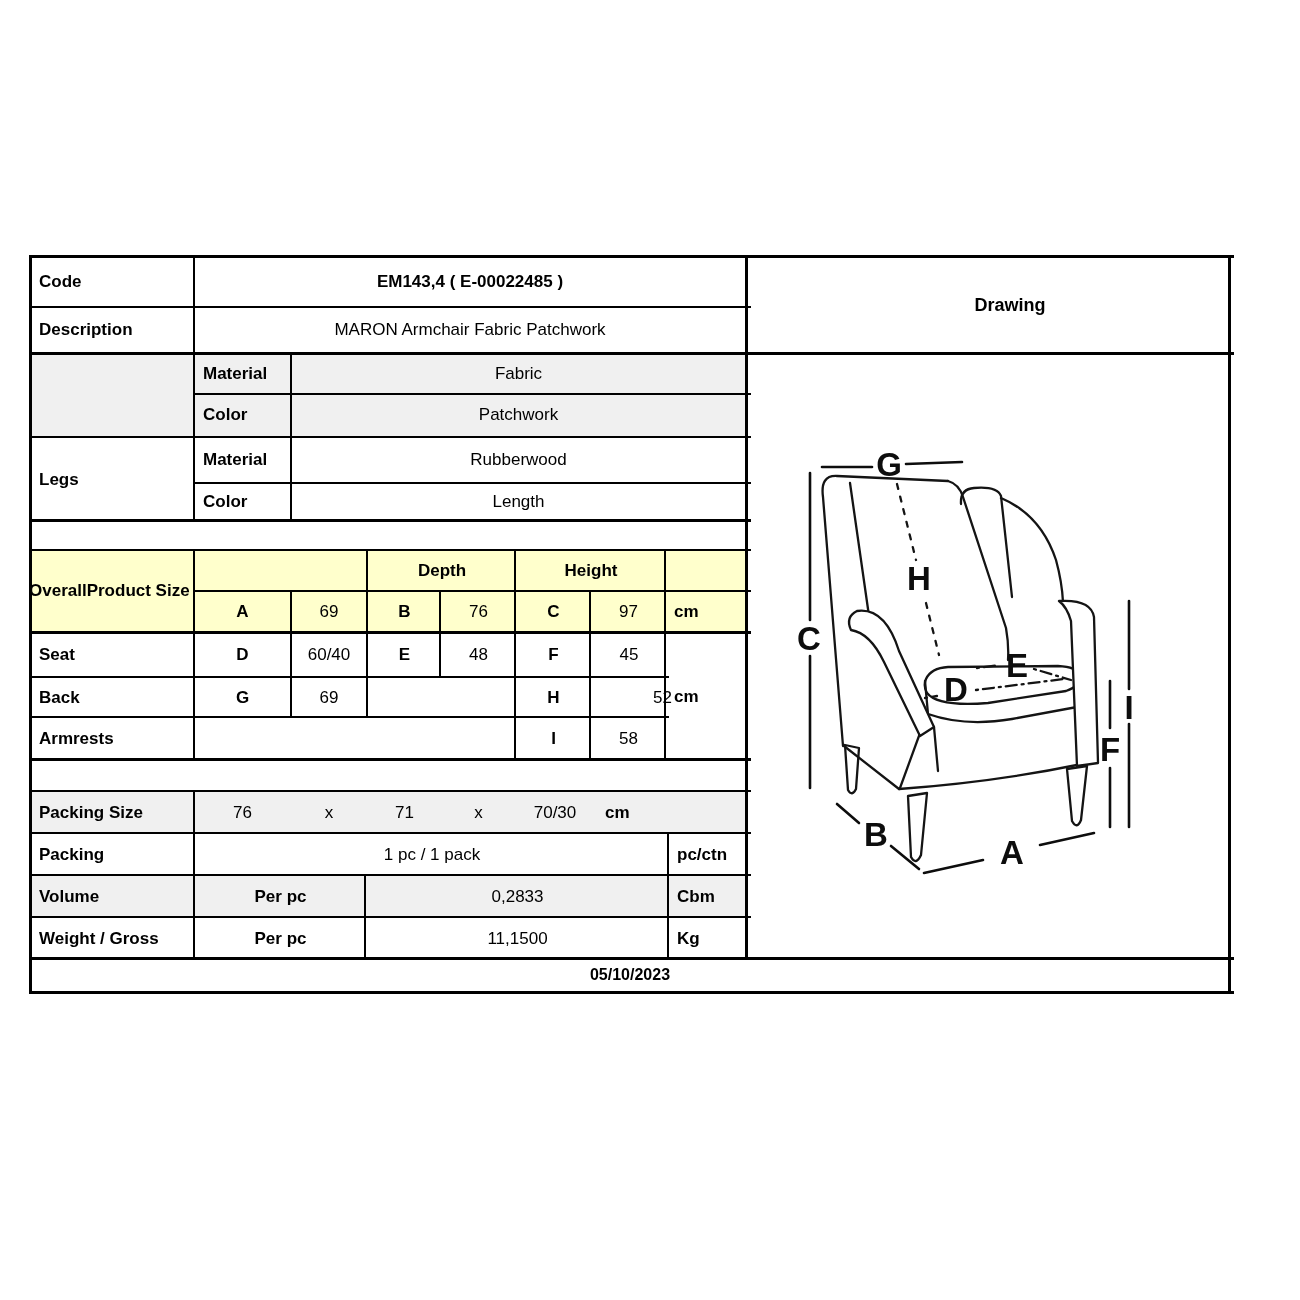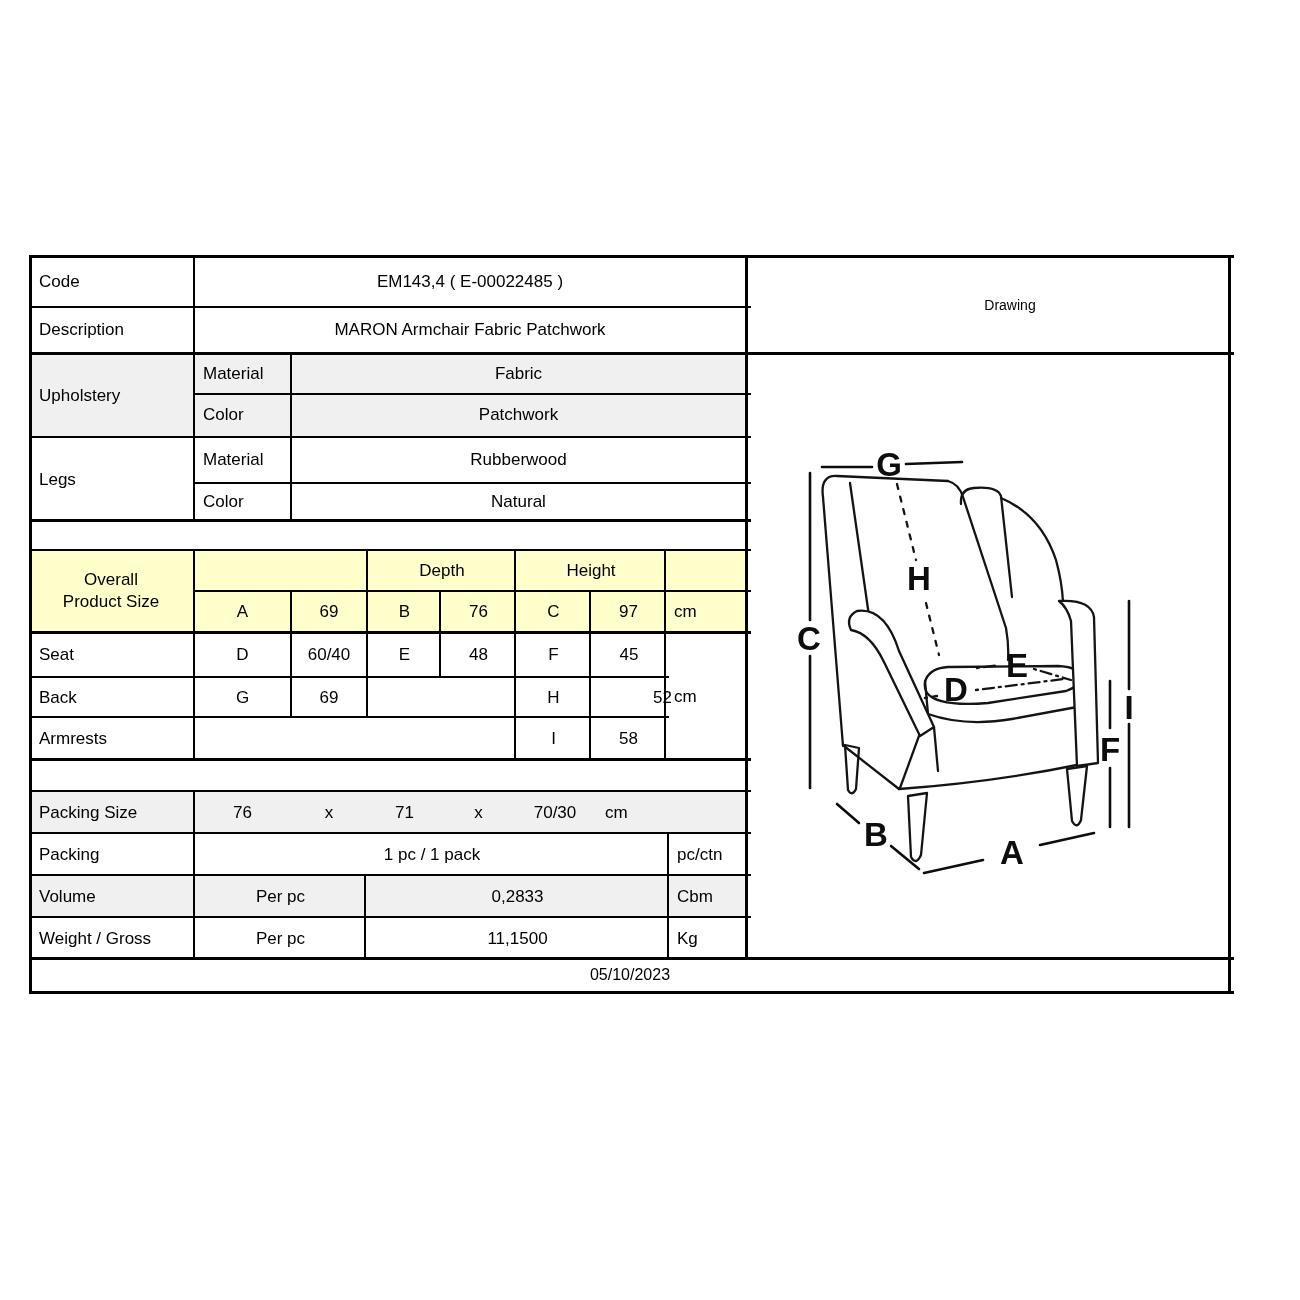--- a/index.html
+++ b/index.html
@@ -2,56 +2,55 @@
 <html style="--yellow: #FFFFCC; --gray: #F0F0F0; --border: #000000;"><head>
 <meta charset="utf-8">
 <style>
   :root{ --yellow:#FFFFCC; --gray:#F0F0F0; --border:#000000; }
   html,body{margin:0;padding:0;}
   body{width:1300px;height:1300px;background:#ffffff;font-family:"Liberation Sans",sans-serif;color:#000;}
   #sheet{position:relative;width:1300px;height:1300px;overflow:hidden;}
   .cell{position:absolute;display:flex;align-items:center;font-size:17px;line-height:1.15;white-space:nowrap;}
   .c{justify-content:center;text-align:center;}
   .l{justify-content:flex-start;padding-left:8px;box-sizing:border-box;}
-  .b{font-weight:normal;}
+  .b{font-weight:bold;}
   .bg{position:absolute;}
   .bg-yellow{background:var(--yellow);}
   .bg-gray{background:var(--gray);}
   .gl{position:absolute;background:var(--border);}
-  .two-line{flex-direction:column;justify-content:center;line-height:1.25;}
+  .two-line{flex-direction:row;justify-content:flex-start;line-height:1.25;}
   #title{position:absolute;left:0;top:223;width:1260px;top:223px;height:30px;display:flex;align-items:center;justify-content:center;font-size:18px;font-weight:bold;letter-spacing:.5px;}
   svg text{font-family:"Liberation Sans",sans-serif;font-weight:bold;fill:#0d0d0d;}
 </style>
 </head>
 <body>
 
 <div id="sheet">
 
 
   <div class="bg bg-gray" style="left:29px;top:353px;width:719px;height:85px;"></div>
   <div class="bg bg-yellow" style="left:29px;top:549px;width:719px;height:84px;"></div>
   <div class="bg bg-gray" style="left:29px;top:792px;width:719px;height:42px;"></div>
   <div class="bg bg-gray" style="left:29px;top:876px;width:719px;height:42px;"></div>
 
   <div class="cell l b" style="left:31px;top:258px;width:160px;height:48px;">Code</div>
   <div class="cell c b" style="left:195px;top:258px;width:550px;height:48px;">EM143,4 ( E-00022485 )</div>
   <div class="cell l b" style="left:31px;top:306px;width:160px;height:47px;">Description</div>
   <div class="cell c" style="left:195px;top:306px;width:550px;height:47px;">MARON Armchair Fabric Patchwork</div>
 
-  <div class="cell l b" style="left:31px;top:355px;width:160px;height:82px;">Upholstery</div>
   <div class="cell l b" style="left:195px;top:355px;width:95px;height:38px;">Material</div>
   <div class="cell c" style="left:292px;top:355px;width:453px;height:38px;">Fabric</div>
   <div class="cell l b" style="left:195px;top:393px;width:95px;height:44px;">Color</div>
   <div class="cell l b" style="left:31px;top:438px;width:160px;height:83px;">Legs</div>
 
   <div class="cell c" style="left:292px;top:393px;width:453px;height:44px;">Patchwork</div>
   <div class="cell l b" style="left:195px;top:438px;width:95px;height:44px;">Material</div>
   <div class="cell c" style="left:292px;top:438px;width:453px;height:44px;">Rubberwood</div>
   <div class="cell l b" style="left:195px;top:482px;width:95px;height:39px;">Color</div>
-  <div class="cell c" style="left:292px;top:482px;width:453px;height:39px;">Natural</div>
+  <div class="cell c" style="left:292px;top:482px;width:453px;height:39px;">Length</div>
 
   <div class="cell c b two-line" style="left:29px;top:549px;width:164px;height:83px;">
     <span>Overall</span>
     <span>Product Size</span>
   </div>
   <div class="cell c b" style="left:368px;top:549px;width:148px;height:43px;">Depth</div>
   <div class="cell c b" style="left:516px;top:549px;width:150px;height:43px;">Height</div>
 
   <div class="cell c b" style="left:195px;top:592px;width:95px;height:40px;">A</div>
   <div class="cell c" style="left:290px;top:592px;width:78px;height:40px;">69</div>
@@ -97,21 +96,21 @@
   <div class="cell c" style="left:366px;top:876px;width:303px;height:42px;">0,2833</div>
   <div class="cell l b" style="left:669px;top:876px;width:77px;height:42px;">Cbm</div>
 
   <div class="cell l b" style="left:31px;top:918px;width:164px;height:41px;">Weight / Gross</div>
   <div class="cell c b" style="left:195px;top:918px;width:171px;height:41px;">Per pc</div>
   <div class="cell c" style="left:366px;top:918px;width:303px;height:41px;">11,1500</div>
   <div class="cell l b" style="left:669px;top:918px;width:77px;height:41px;">Kg</div>
 
   <div class="cell c b" style="left:29px;top:959px;width:1202px;height:32px;font-size:16px;">05/10/2023</div>
 
-  <div class="cell c b" style="left:748px;top:258px;width:524px;height:94px;font-size:14px;">Drawing</div>
+  <div class="cell c b" style="left:748px;top:258px;width:524px;height:94px;font-size:18px;">Drawing</div>
 
   <svg style="position:absolute;left:748px;top:355px;" width="483" height="606" viewBox="748 355 483 606">
     <g fill="none" stroke="#141414" stroke-width="2.3" stroke-linecap="round" stroke-linejoin="round">
 
       <path d="M 897,484 L 916,560" stroke-dasharray="5 8"></path>
       <path d="M 926,603 L 939,655" stroke-dasharray="5 8"></path>
 
       <path d="M 843,746 L 823,497 Q 820,475 837,476 L 948,481"></path>
       <path d="M 850,483 L 869,616"></path>
       <path d="M 948,481 Q 959,484 963,497 L 1006,628 Q 1009,645 1008,660"></path>

